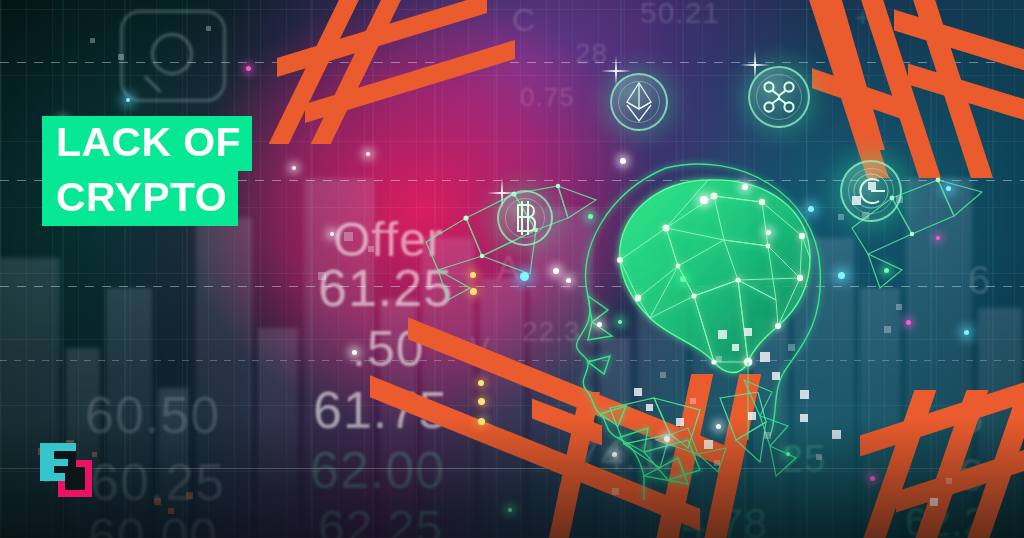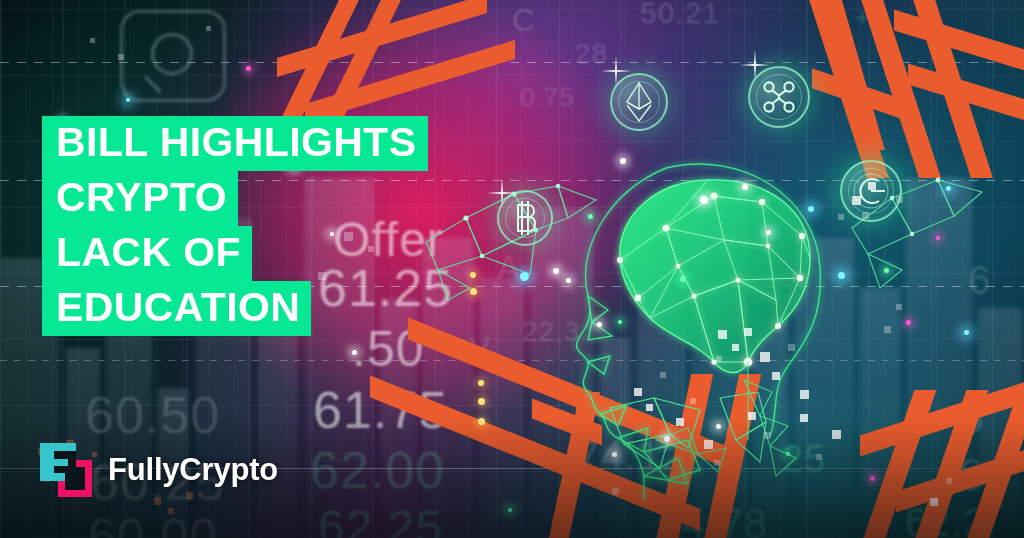--- a/index.html
+++ b/index.html
@@ -614,33 +614,30 @@
       <div class="px orange" style="left: 186px; top: 492px; width: 7px; height: 7px;"></div>
       <div class="px " style="left: 930px; top: 498px; width: 8px; height: 8px;"></div>
       <div class="px dim" style="left: 946px; top: 478px; width: 6px; height: 6px;"></div>
       <div class="px dim" style="left: 612px; top: 488px; width: 7px; height: 7px;"></div>
       <div class="px dim" style="left: 90px; top: 38px; width: 5px; height: 5px;"></div>
       <div class="px dim" style="left: 118px; top: 54px; width: 6px; height: 6px;"></div>
       <div class="px dim" style="left: 206px; top: 26px; width: 5px; height: 5px;"></div>
     </div>
 
   <div class="headline">
-    <div class="ln">BILL HIGHLIGHTS</div>
+    <div class="ln">LACK OF</div>
     <div class="ln">CRYPTO</div>
-    <div class="ln">LACK OF</div>
-    <div class="ln">EDUCATION</div>
   </div>
 
   <div class="logo">
     <div class="logo-mark">
       <span class="pink"></span>
       <span class="cyan"></span>
       <span class="notch-top"></span>
       <span class="notch-right"></span>
       <span class="notch-mid"></span>
       <span class="inner-dark"></span>
     </div>
-    <div class="logo-word">FullyCrypto</div>
   </div>
 
   <div class="bottom-fade"></div>
   <div class="vignette"></div>
 </div>
 
 </body></html>

